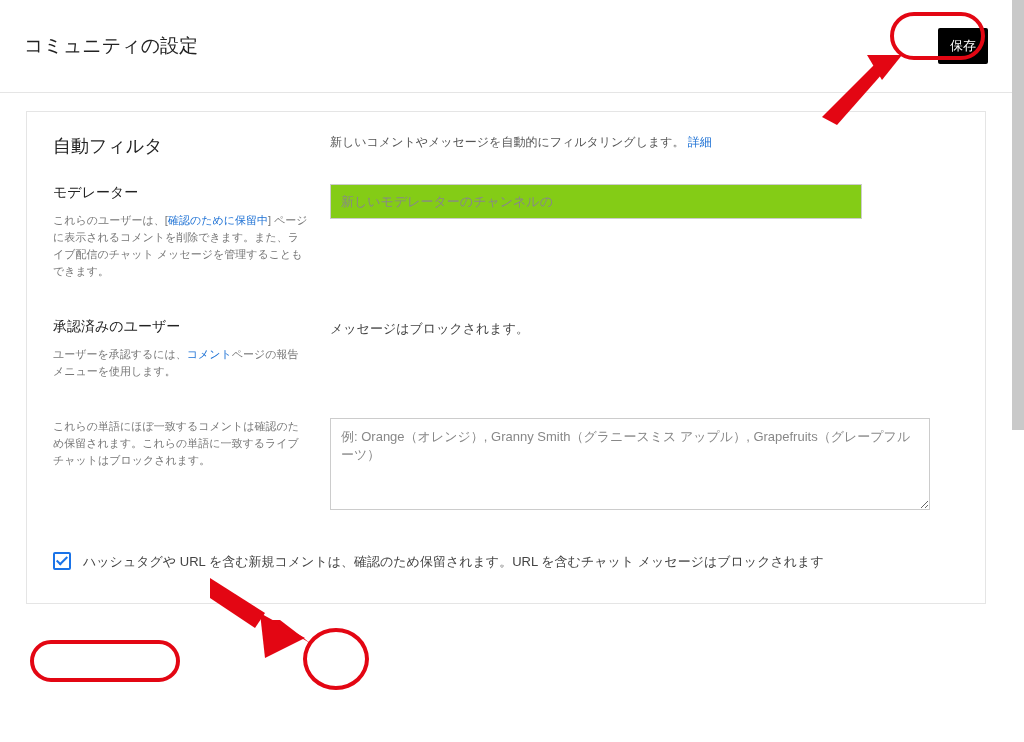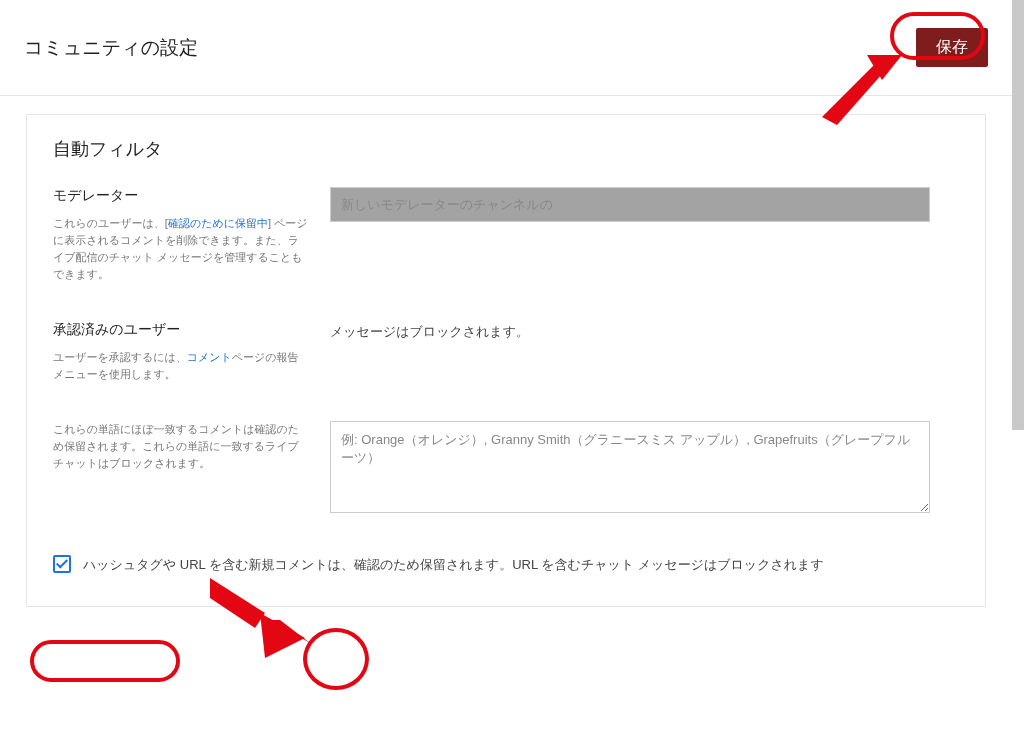--- a/index.html
+++ b/index.html
@@ -34,25 +34,25 @@
     padding: 28px 24px 28px 24px;
     border-bottom: 1px solid #e5e5e5;
     background: #fff;
   }
   .page-title {
     font-size: 19px;
     font-weight: 400;
     color: #222;
   }
   .save-button {
-    background: #7f1d1d;
+    background: #000000;
     color: #fff;
     border: none;
-    padding: 9px 20px;
-    font-size: 16px;
+    padding: 9px 12px;
+    font-size: 13px;
     border-radius: 2px;
     cursor: pointer;
     font-family: inherit;
   }
   .content-body {
     padding: 18px 26px 26px 26px;
   }
   .panel {
     border: 1px solid #e5e5e5;
     padding: 22px 26px 30px 26px;
@@ -98,28 +98,28 @@
     display: block;
   }
   .setting-help {
     font-size: 11px;
     line-height: 1.55;
     color: #777;
   }
   .setting-help a, .inline-link { color: #1a6fd4; text-decoration: none; }
 
   .text-input {
-    width: 600px;
+    width: 532px;
     max-width: 100%;
     border: 1px solid #ccc;
     padding: 9px 10px;
     font-size: 13px;
     font-family: inherit;
     color: #333;
-    background: #a3a3a3;
+    background: #84cc16;
   }
   .text-input::placeholder { color: #888; }
   .textarea-input {
     width: 600px;
     max-width: 100%;
     height: 92px;
     border: 1px solid #ccc;
     padding: 9px 10px;
     font-size: 13px;
     font-family: inherit;
@@ -188,20 +188,24 @@
   <div class="header-bar">
     <div class="page-title">コミュニティの設定</div>
     <button class="save-button">保存</button>
   </div>
 
   <div class="content-body">
     <div class="panel">
 
       <div class="panel-header">
         <div class="panel-title">自動フィルタ</div>
+        <div class="panel-desc">
+          <span>新しいコメントやメッセージを自動的にフィルタリングします。</span>
+          <a href="#" class="inline-link">詳細</a>
+        </div>
       </div>
 
       <div class="row">
         <div class="col-left">
           <span class="setting-label">モデレーター</span>
           <div class="setting-help">
             <span>これらのユーザーは、[</span><a href="#" class="inline-link">確認のために保留中</a><span>] ページに表示されるコメントを削除できます。また、ライブ配信のチャット メッセージを管理することもできます。</span>
           </div>
         </div>
         <div class="col-right">

